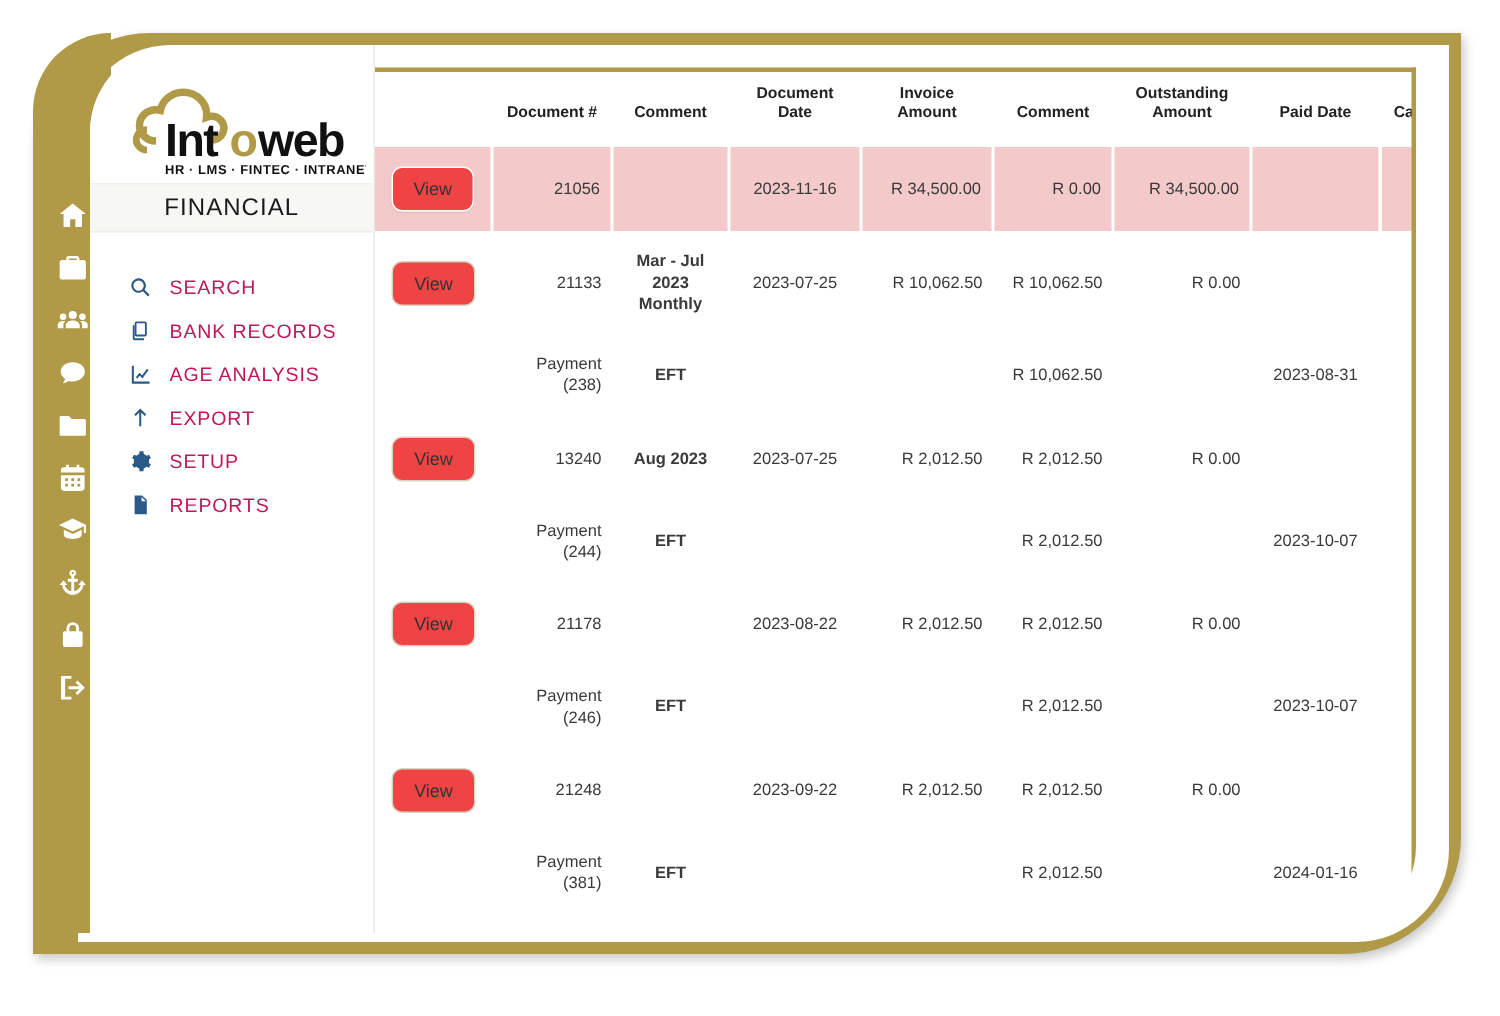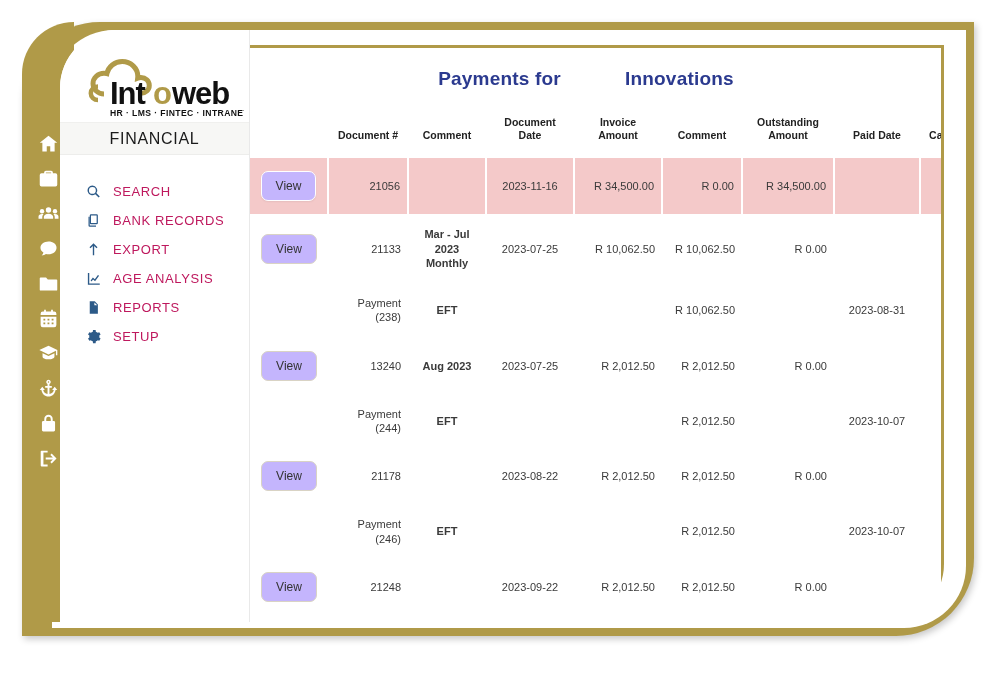--- a/index.html
+++ b/index.html
@@ -221,21 +221,21 @@
   .c-cap     { width: 62px;  text-align: center; }
 
   th.c-inv, th.c-rec, th.c-out { text-align: center; }
 
   .view-btn {
     display: inline-block;
     min-width: 54px;
     padding: 7px 14px;
     font-size: 12px;
     color: #333333;
-    background: #c4b5fd;
+    background: #ef4444;
     border: 1px solid #d9d3c4;
     border-radius: 7px;
     cursor: pointer;
     font-family: "Liberation Sans", sans-serif;
   }
   tr.highlight .view-btn { border-color: #ffffff; box-shadow: 0 1px 2px rgba(0,0,0,0.06); }
 
   .capturer-cell {
     font-size: 10px;
     color: #4a4a4a;
@@ -345,62 +345,61 @@
                 <path d="M8 2h9a2 2 0 0 1 2 2v12a2 2 0 0 1-2 2H8a2 2 0 0 1-2-2V4a2 2 0 0 1 2-2zm0 2v12h9V4H8z"></path>
                 <path d="M4 6v14a2 2 0 0 0 2 2h10v-2H6V6H4z"></path>
               </svg>
           </span>
           <span class="menu-label">BANK RECORDS</span>
         </div>
 
         <div class="menu-item">
           <span class="menu-icon">
             <svg viewBox="0 0 24 24">
+                <path d="M3 3h2.2v16.8H22V22H3V3z"></path>
+                <path d="M7.4 15.2 11 10.4l3.1 2.7 5-6.9 1.8 1.3-6.4 8.8-3.2-2.8-2.5 3.4-1.4-1.7z"></path>
+              </svg>
+          </span>
+          <span class="menu-label">AGE ANALYSIS</span>
+        </div>
+
+        <div class="menu-item">
+          <span class="menu-icon">
+            <svg viewBox="0 0 24 24">
                 <path d="M12 2 5.6 8.4l1.6 1.6L10.9 6.3V21h2.2V6.3l3.7 3.7 1.6-1.6L12 2z"></path>
               </svg>
           </span>
           <span class="menu-label">EXPORT</span>
         </div>
 
         <div class="menu-item">
           <span class="menu-icon">
             <svg viewBox="0 0 24 24">
-                <path d="M3 3h2.2v16.8H22V22H3V3z"></path>
-                <path d="M7.4 15.2 11 10.4l3.1 2.7 5-6.9 1.8 1.3-6.4 8.8-3.2-2.8-2.5 3.4-1.4-1.7z"></path>
+                <path d="M12 8.4a3.6 3.6 0 1 0 0 7.2 3.6 3.6 0 0 0 0-7.2zm9.4 3.6c0-.6-.05-1.2-.15-1.75l2.1-1.6-2.1-3.6-2.5 1a9.2 9.2 0 0 0-3-1.75L15.4 1.4h-4.2l-.35 2.9a9.2 9.2 0 0 0-3 1.75l-2.5-1-2.1 3.6 2.1 1.6c-.1.55-.15 1.15-.15 1.75s.05 1.2.15 1.75l-2.1 1.6 2.1 3.6 2.5-1a9.2 9.2 0 0 0 3 1.75l.35 2.9h4.2l.35-2.9a9.2 9.2 0 0 0 3-1.75l2.5 1 2.1-3.6-2.1-1.6c.1-.55.15-1.15.15-1.75z"></path>
               </svg>
           </span>
-          <span class="menu-label">AGE ANALYSIS</span>
+          <span class="menu-label">SETUP</span>
         </div>
 
         <div class="menu-item">
           <span class="menu-icon">
             <svg viewBox="0 0 24 24">
                 <path d="M6 2h8l5 5v15H6V2zm7.4 1.8v4.4H18L13.4 3.8z"></path>
               </svg>
           </span>
           <span class="menu-label">REPORTS</span>
         </div>
 
-        <div class="menu-item">
-          <span class="menu-icon">
-            <svg viewBox="0 0 24 24">
-                <path d="M12 8.4a3.6 3.6 0 1 0 0 7.2 3.6 3.6 0 0 0 0-7.2zm9.4 3.6c0-.6-.05-1.2-.15-1.75l2.1-1.6-2.1-3.6-2.5 1a9.2 9.2 0 0 0-3-1.75L15.4 1.4h-4.2l-.35 2.9a9.2 9.2 0 0 0-3 1.75l-2.5-1-2.1 3.6 2.1 1.6c-.1.55-.15 1.15-.15 1.75s.05 1.2.15 1.75l-2.1 1.6 2.1 3.6 2.5-1a9.2 9.2 0 0 0 3 1.75l.35 2.9h4.2l.35-2.9a9.2 9.2 0 0 0 3-1.75l2.5 1 2.1-3.6-2.1-1.6c.1-.55.15-1.15.15-1.75z"></path>
-              </svg>
-          </span>
-          <span class="menu-label">SETUP</span>
-        </div>
-
       </div>
     </div>
 
     <div class="content">
       <div class="content-border-top"></div>
       <div class="content-border-right"></div>
 
-      <div class="page-title"><span>Payments for</span><span class="redact"></span><span>Innovations</span></div>
 
       <table class="payments">
         <thead>
           <tr>
             <th class="c-view"></th>
             <th class="c-doc">Document #</th>
             <th class="c-comment">Comment</th>
             <th class="c-docdate" style="white-space:pre-line">Document
 Date</th>
             <th class="c-inv" style="white-space:pre-line">Invoice

